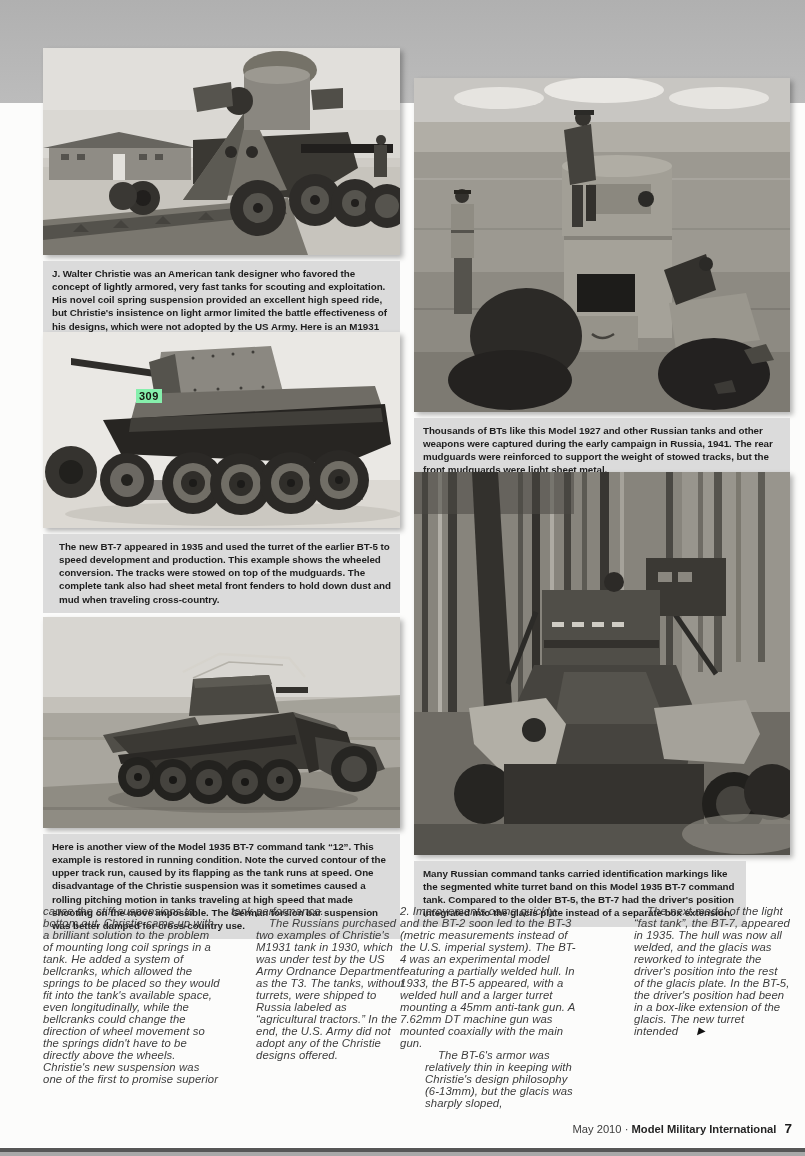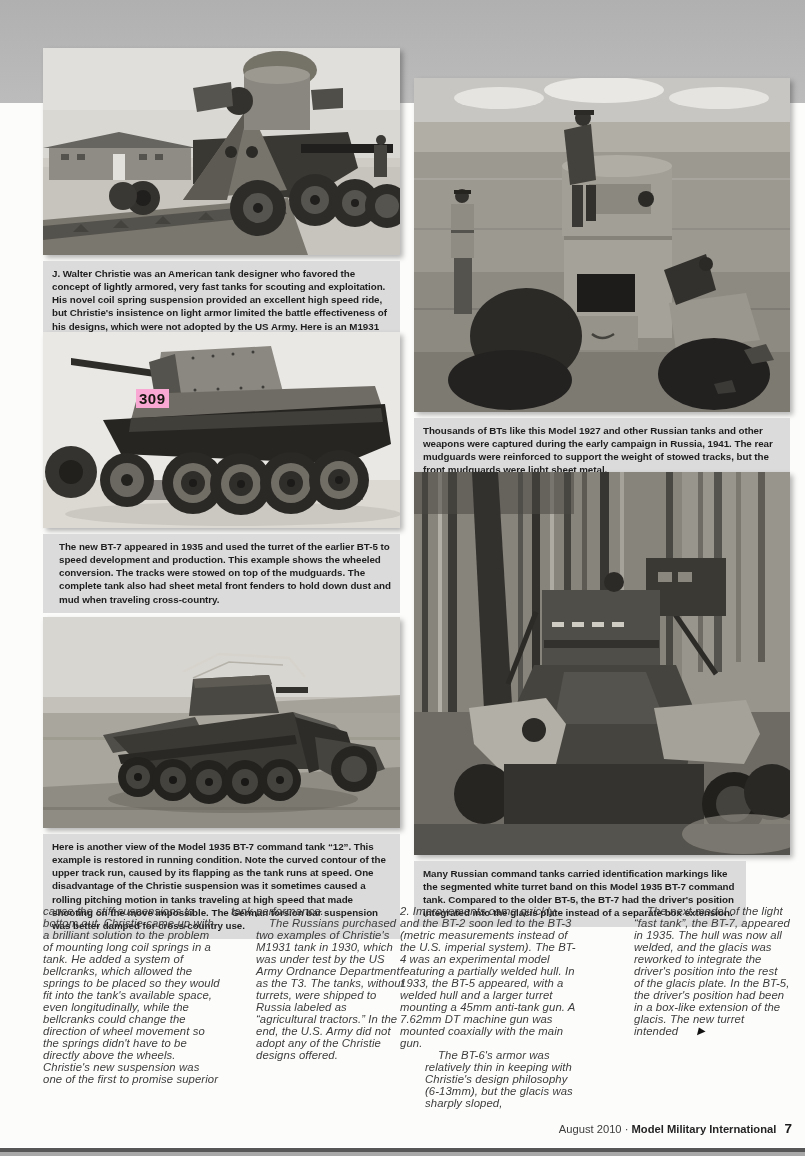--- a/index.html
+++ b/index.html
@@ -37,21 +37,21 @@
     transform:translateY(-1px);
   }
   .page-footer{
     position:absolute;z-index:1;top:1121px;right:13px;
     font-size:11.2px;color:#3d3d3d;white-space:nowrap;
   }
   .page-footer .mag{font-weight:700;color:#242424;}
   .page-footer .pno{font-weight:700;color:#1c1c1c;font-size:13.5px;margin-left:5px;}
   .hull-number{
     position:absolute;left:93px;top:57px;z-index:2;
-    background:#f9a8d4;color:#17150f;font-weight:700;font-size:15px;
+    background:#86efac;color:#17150f;font-weight:700;font-size:11px;
     padding:1px 3px;letter-spacing:0.5px;
   }
 </style>
 </head>
 <body>
 
 <div class="top-band"></div>
 
 <div class="photo" style="left:43px;top:48px;width:357px;height:207px;">
   <svg viewBox="0 0 357 207" preserveAspectRatio="none">
@@ -331,19 +331,19 @@
   <p class="indent">The BT-6's armor was relatively thin in keeping with Christie's design philosophy (6-13mm), but the glacis was sharply sloped,</p>
 </div>
 
 <div class="bodycol" style="left:609px;width:181px;">
   <p class="indent">
     <span>The next model of the light “fast tank”, the BT-7, appeared in 1935. The hull was now all welded, and the glacis was reworked to integrate the driver's position into the rest of the glacis plate. In the BT-5, the driver's position had been in a box-like extension of the glacis. The new turret intended</span><span class="cont-arrow">▶</span>
   </p>
 </div>
 
 <div class="page-footer">
-  <span>August 2010</span>
+  <span>May 2010</span>
   <span>·</span>
   <span class="mag">Model Military International</span>
   <span class="pno">7</span>
 </div>
 
 <div class="bottom-bar"></div>
 
 </body></html>

